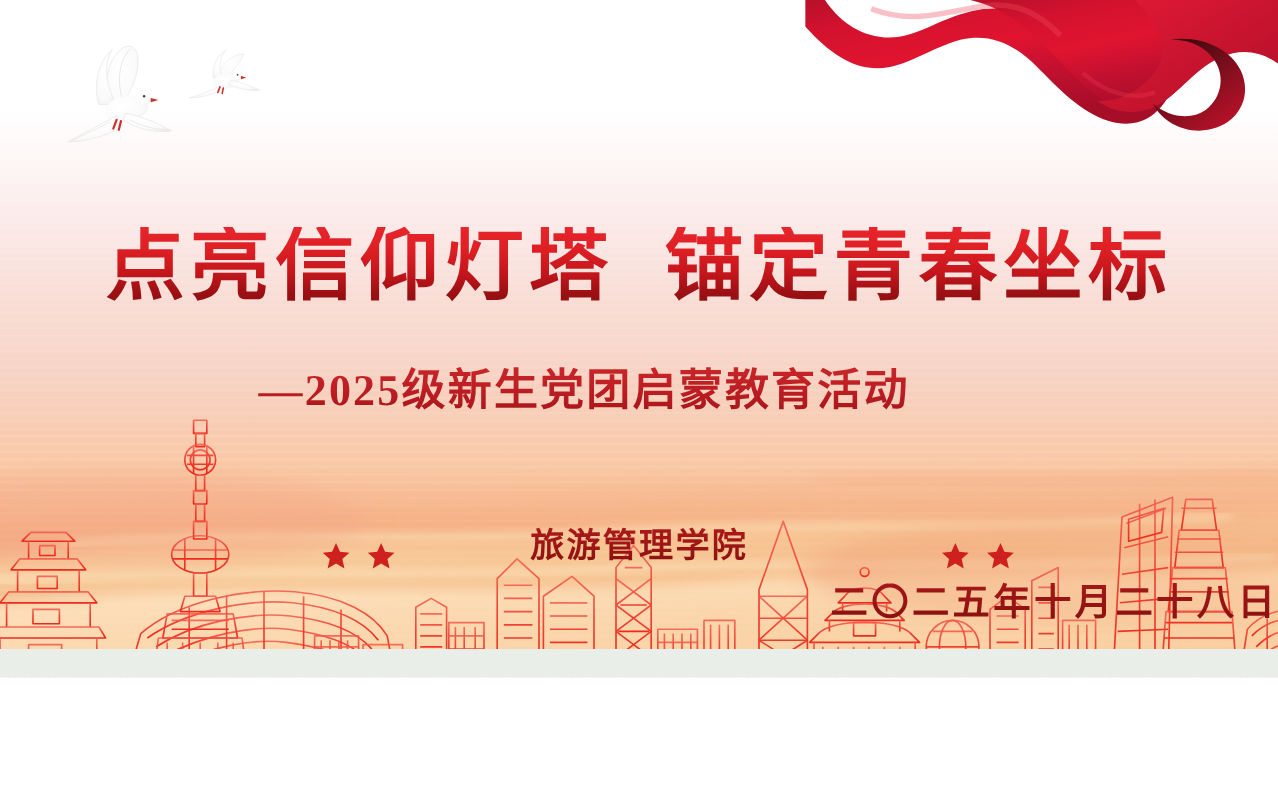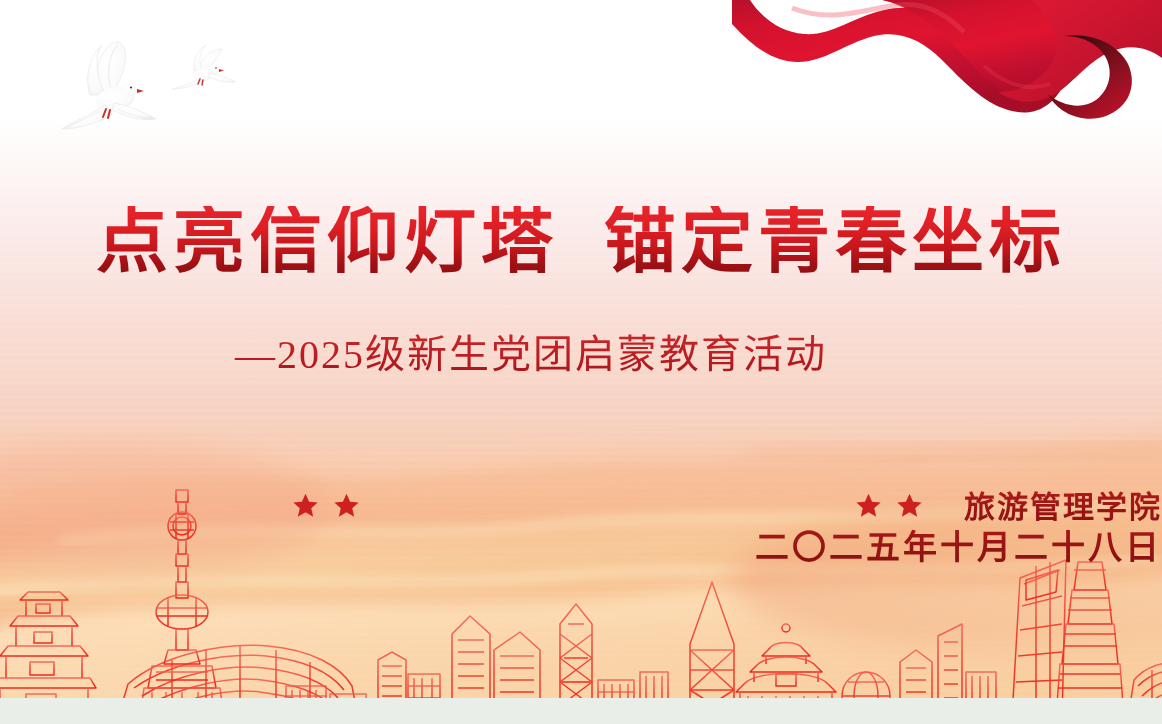--- a/index.html
+++ b/index.html
@@ -7,21 +7,21 @@
     margin: 0; padding: 0;
     background: #ffffff;
   }
   body {
     font-family: "DejaVu Sans", "Liberation Sans", sans-serif;
   }
 
   .slide {
     position: relative;
     width: 1162px;
-    height: 724px;
+    height: 616px;
     overflow: hidden;
     background: #ffffff;
   }
 
   
   .sky {
     position: absolute;
     left: 0; top: 0; right: 0; bottom: 0;
     background: linear-gradient(to bottom,
       #ffffff 0%,
@@ -126,46 +126,45 @@
     -webkit-text-fill-color: transparent;
   }
 
   .subtitle {
     position: absolute;
     left: 0; right: 0;
     top: 322px;
     text-align: center;
     padding-right: 100px;
     font-family: "Liberation Serif", "DejaVu Serif", serif;
-    font-weight: 400;
+    font-weight: 700;
     font-size: 40px;
     letter-spacing: 2px;
     color: #c4212a;
     background: linear-gradient(to bottom, #d02a2c 0%, #bb1c22 60%, #a31418 100%);
     -webkit-background-clip: text;
     background-clip: text;
     -webkit-text-fill-color: transparent;
     color: transparent;
   }
 
   .org-line {
     position: absolute;
     left: 0; right: 0;
     top: 470px;
-    text-align: right;
+    text-align: center;
     font-family: "Liberation Serif", "DejaVu Serif", serif;
     font-weight: 700;
     font-size: 31px;
     letter-spacing: 2px;
     background: linear-gradient(to bottom, #b51a1a 0%, #a01616 50%, #8a1010 100%);
     -webkit-background-clip: text;
     background-clip: text;
     -webkit-text-fill-color: transparent;
     color: transparent;
-    margin-top: 12px;
   }
 
   .date-line {
     position: absolute;
     left: 0; right: 0;
     top: 520px;
     text-align: right;
     font-family: "Liberation Serif", "DejaVu Serif", serif;
     font-weight: 700;
     font-size: 34px;

